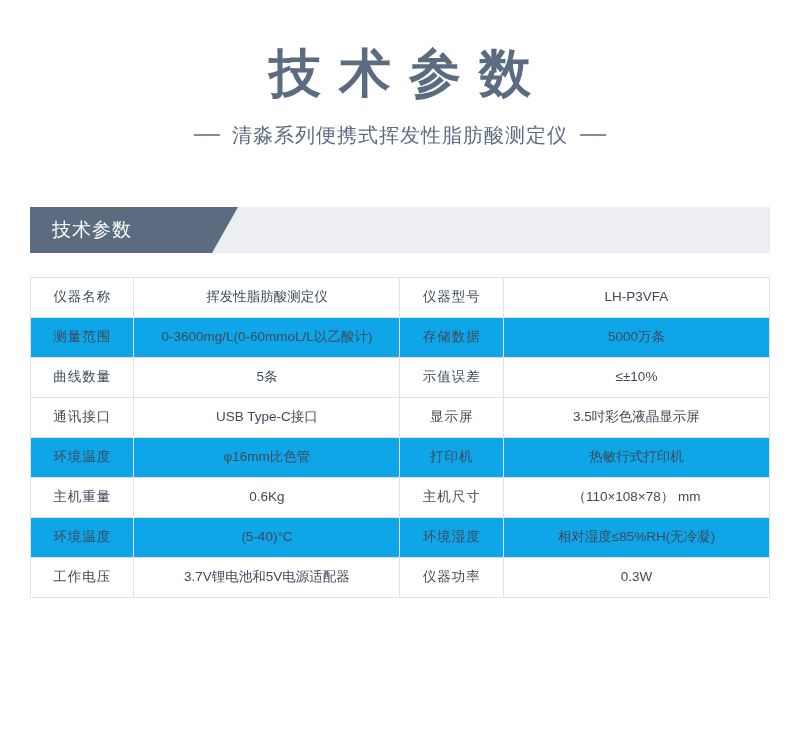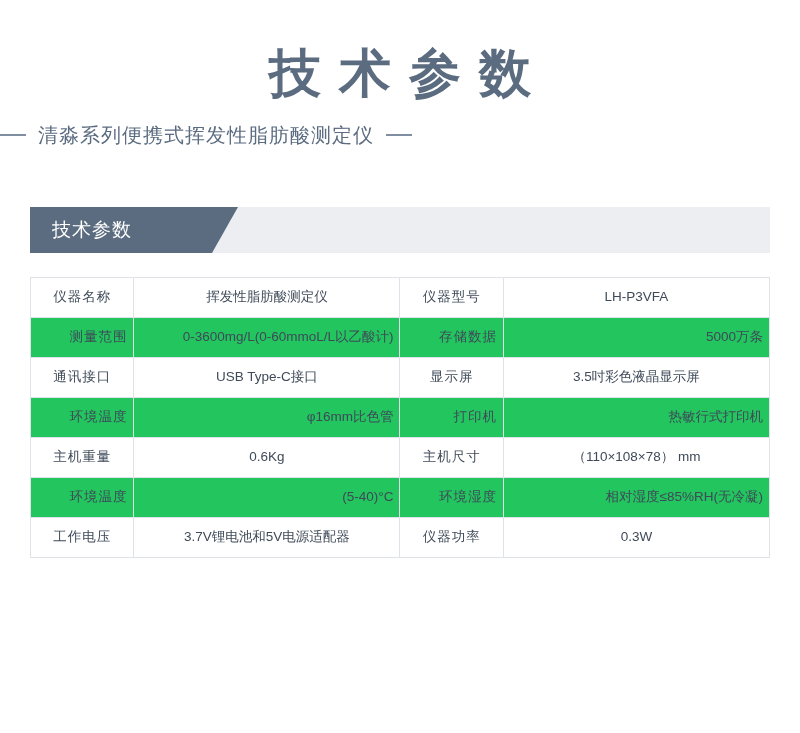--- a/index.html
+++ b/index.html
@@ -32,20 +32,21 @@
     color: #5b6c80;
     letter-spacing: 18px;
     text-indent: 18px;
     line-height: 1.15;
     font-family: "Liberation Sans", sans-serif;
   }
   .subtitle-row {
     margin-top: 18px;
     display: flex;
     align-items: center;
+    justify-content: center;
     gap: 12px;
   }
   .sub-dash {
     display: inline-block;
     width: 26px;
     height: 2px;
     background: #7f8ea0;
   }
   .subtitle {
     font-size: 20px;
@@ -118,22 +119,21 @@
     line-height: 1.4;
   }
   td.label {
     width: 14%;
     letter-spacing: 1px;
   }
   td.value {
     width: 36%;
   }
   tr.alt td {
-    background: #22c55e;
-    text-align: right;
+    background: #0ea5e9;
   }
 </style>
 </head>
 <body>
 
 <div class="page">
 
   <div class="header">
     <div class="main-title">技术参数</div>
     <div class="subtitle-row">
@@ -158,20 +158,26 @@
             <td class="label">仪器型号</td>
             <td class="value">LH-P3VFA</td>
           </tr>
           <tr class="alt">
             <td class="label">测量范围</td>
             <td class="value">0-3600mg/L(0-60mmoL/L以乙酸计)</td>
             <td class="label">存储数据</td>
             <td class="value">5000万条</td>
           </tr>
           <tr>
+            <td class="label">曲线数量</td>
+            <td class="value">5条</td>
+            <td class="label">示值误差</td>
+            <td class="value">≤±10%</td>
+          </tr>
+          <tr>
             <td class="label">通讯接口</td>
             <td class="value">USB Type-C接口</td>
             <td class="label">显示屏</td>
             <td class="value">3.5吋彩色液晶显示屏</td>
           </tr>
           <tr class="alt">
             <td class="label">环境温度</td>
             <td class="value">φ16mm比色管</td>
             <td class="label">打印机</td>
             <td class="value">热敏行式打印机</td>

